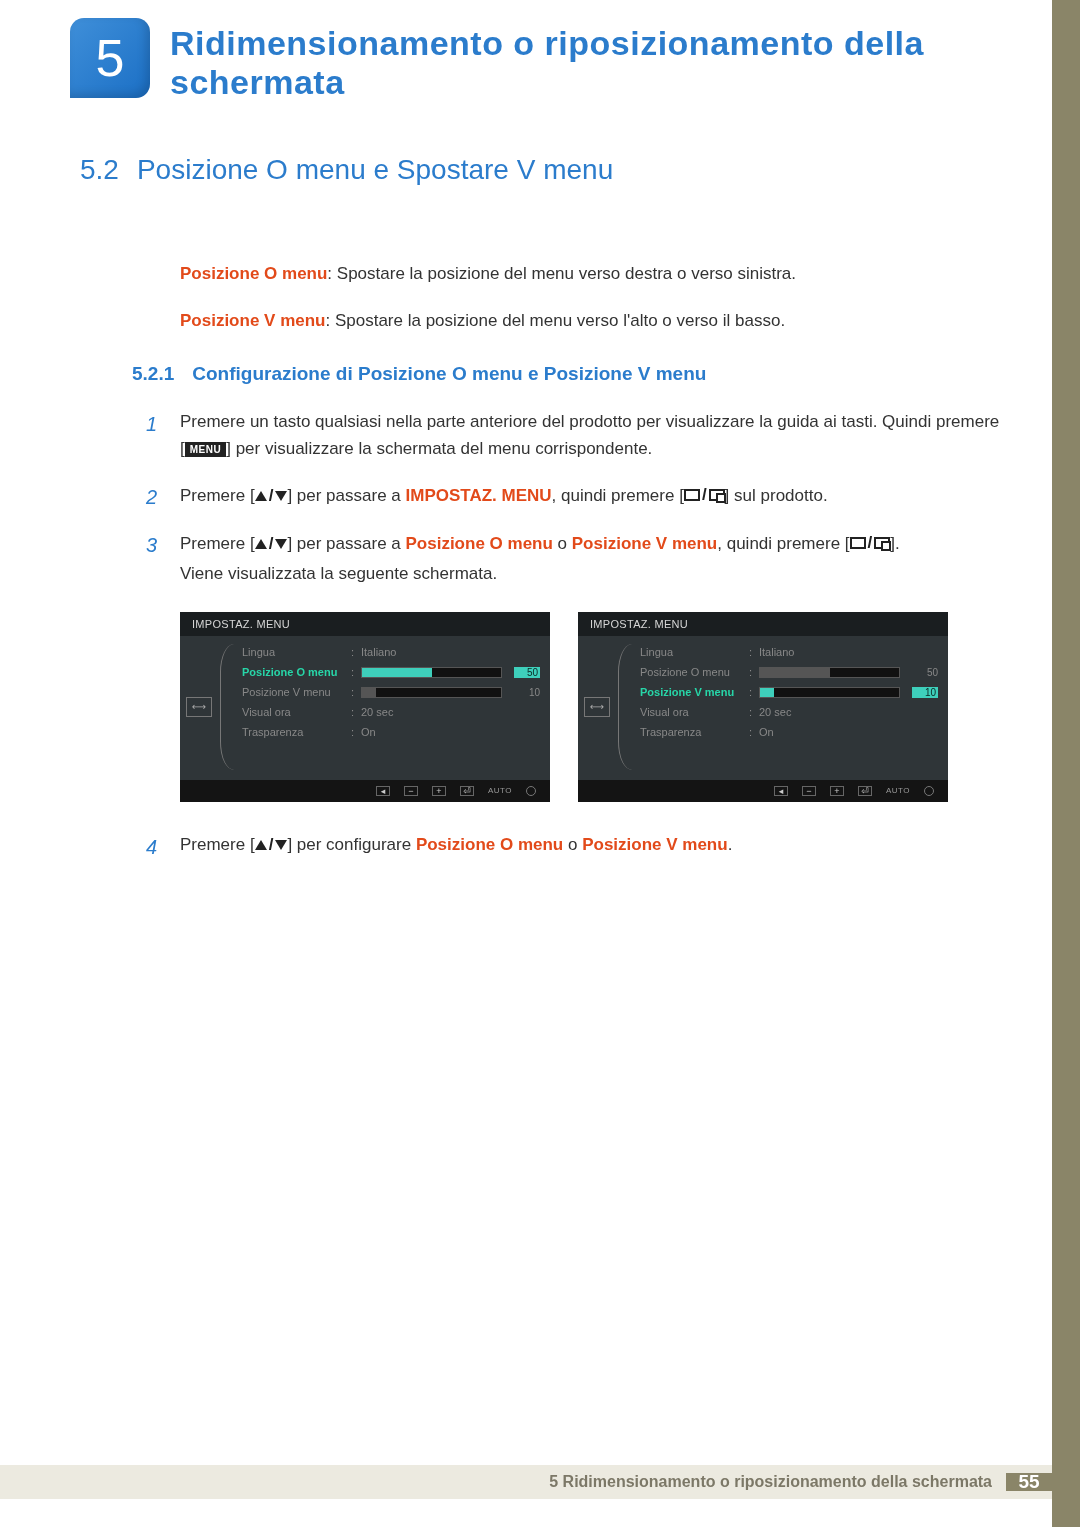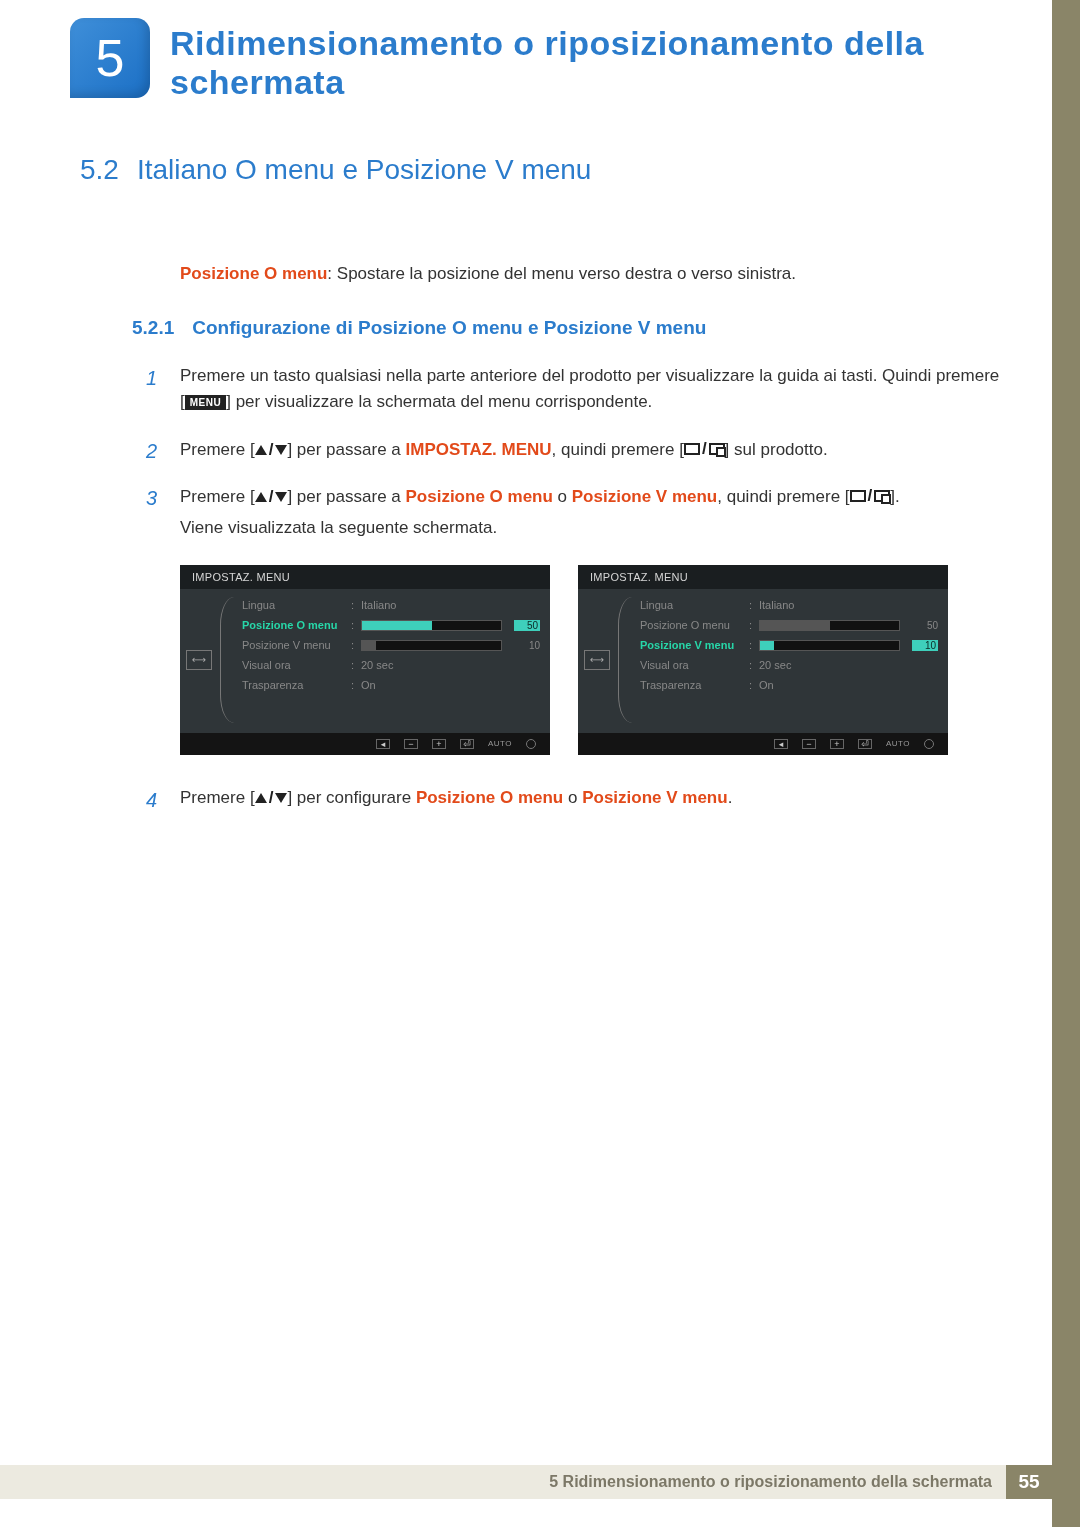--- a/index.html
+++ b/index.html
@@ -68,41 +68,44 @@
   .osd-slider-fill { position:absolute; left:0; top:0; bottom:0; background:#3ecfbb; }
   .osd-num { width:26px; text-align:right; color:#888; font-size:10px; margin-left:4px; }
   .osd-item.active .osd-num { background:#3ecfbb; color:#0a2a24; padding:0 2px; }
   .osd-bar { position:absolute; left:0; right:0; bottom:0; height:22px; background:#141414; display:flex; align-items:center; justify-content:flex-end; gap:14px; padding:0 14px; }
   .osd-bar .ic { width:14px; height:10px; display:flex; align-items:center; justify-content:center; color:#ccc; font-size:9px; border:1px solid #666; }
   .osd-bar .auto { font-size:8px; color:#999; letter-spacing:0.5px; }
   .osd-bar .pwr { width:10px; height:10px; border:1px solid #777; border-radius:50%; position:relative; }
 
   .footer { position:absolute; bottom:28px; left:0; right:28px; height:34px; background:#eceae0; display:flex; align-items:center; justify-content:flex-end; }
   .footer-label { font-size:16px; font-weight:700; color:#7c7867; padding-right:14px; }
-  .footer-page { width:46px; height:34px; background:#8a8568; color:#fff; font-size:19px; font-weight:700; display:flex; align-items:center; justify-content:center; }
+  .footer-page { width:46px; height:18px; background:#8a8568; color:#fff; font-size:19px; font-weight:700; display:flex; align-items:center; justify-content:center; }
 </style>
 </head>
 <body>
 
 <div class="sidebar"></div>
 
 <div class="header">
   <div class="chapter-badge">5</div>
   <div class="chapter-title">Ridimensionamento o riposizionamento della schermata</div>
 </div>
 
 <div class="content">
 
   <div class="h2-row">
     <span>5.2</span>
-    <span>Italiano O menu e Posizione V menu</span>
+    <span>Posizione O menu e Spostare V menu</span>
   </div>
 
   <p class="para">
     <span class="hl">Posizione O menu</span><span>: Spostare la posizione del menu verso destra o verso sinistra.</span>
+  </p>
+  <p class="para">
+    <span class="hl">Posizione V menu</span><span>: Spostare la posizione del menu verso l'alto o verso il basso.</span>
   </p>
 
   <div class="h3-row">
     <span>5.2.1</span>
     <span>Configurazione di Posizione O menu e Posizione V menu</span>
   </div>
 
   <div class="steps">
     <div class="step">
       <div class="step-num">1</div>

